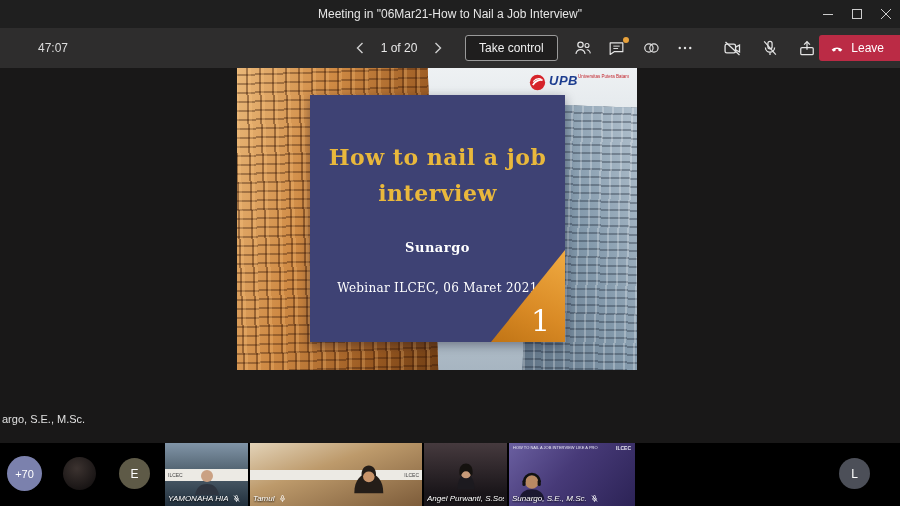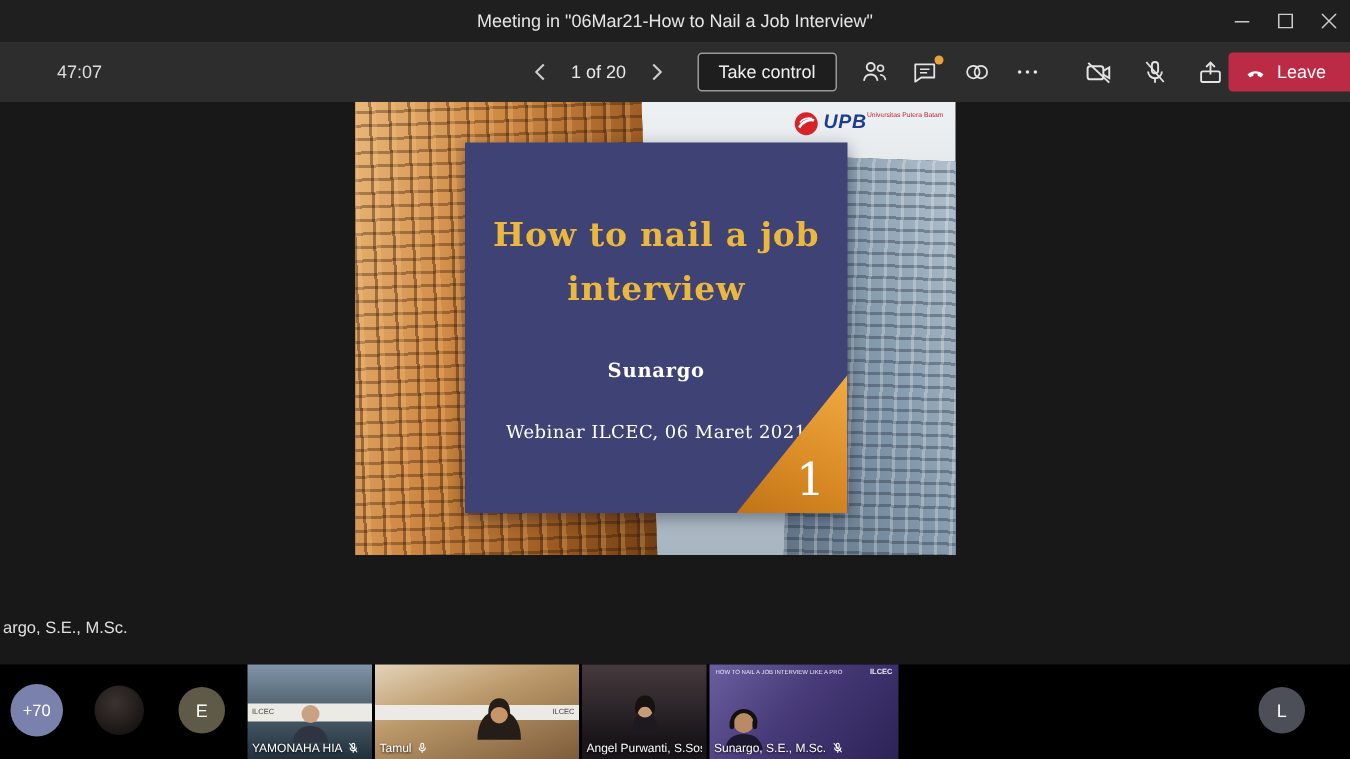--- a/index.html
+++ b/index.html
@@ -72,39 +72,39 @@
   .badge { position:absolute; border-radius:50%; color:#fff; display:flex; align-items:center;
            justify-content:center; border:none; }
   .badge-70    { left:7px;   top:13px; width:35px; height:35px; background:#7b81ad; font-size:11px; }
   .badge-photo { left:63px;  top:14px; width:33px; height:33px;
                  background:radial-gradient(circle at 42% 35%, #3c3330 0%, #181414 75%); }
   .badge-e     { left:119px; top:15px; width:31px; height:31px; background:#5e5a47; font-size:12px; }
   .badge-l     { left:839px; top:15px; width:31px; height:31px; background:#4c4f58; font-size:12px; }
   .tiles { position:absolute; left:165px; top:0; height:63px; display:flex; gap:2px; }
   .tile { position:relative; height:63px; overflow:hidden; border:none; padding:0; }
   .t1 { width:83px;  background:linear-gradient(180deg,#8195a8 0%, #51626f 45%, #22303d 100%); }
-  .t2 { width:136px; background:linear-gradient(160deg,#e3d3b8 0%, #bd9a6b 40%, #7d5c3a 100%); }
+  .t2 { width:172px; background:linear-gradient(160deg,#e3d3b8 0%, #bd9a6b 40%, #7d5c3a 100%); }
   .t3 { width:83px;  background:linear-gradient(180deg,#463a3e 0%, #191519 80%); }
   .t4 { width:133px; background:linear-gradient(180deg,#e6e7e8 0%, #c6cacd 50%, #9aa0a6 100%); }
   .t5 { width:126px; background:linear-gradient(130deg,#6a5fa0 0%, #473a78 45%, #2c2356 100%); }
   .mini-slide { height:12px; background:#eceae4; color:#444; font-size:5px; line-height:12px;
                 padding:0 3px; display:flex; justify-content:space-between; }
   .t2 .mini-slide { height:10px; line-height:10px; }
   .mini-head { position:absolute; top:2px; left:4px; right:4px; display:flex; justify-content:space-between;
                color:#e8e8f4; font-size:4px; gap:4px; }
   .mini-head .logo { font-size:5px; font-weight:bold; }
   .person { position:absolute; }
   .t1 .person { left:50%; top:20px; transform:translateX(-50%); }
   .t2 .person { right:30px; top:8px; }
   .t3 .person { left:50%; top:14px; transform:translateX(-50%); }
   .t4 .person { left:50%; top:8px; transform:translateX(-50%); }
   .t5 .person { left:5px; bottom:6px; }
   .tile-label { position:absolute; left:3px; bottom:3px; display:flex; gap:3px;
                 color:#fff; font-size:8px; text-shadow:0 1px 2px rgba(0,0,0,.95); white-space:nowrap;
-                max-width:calc(100% - 6px); overflow:hidden; }
+                max-width:calc(100% - 6px); overflow:hidden;font-style:italic; }
 </style>
 </head>
 <body>
 
 <div class="app">
 
   <div class="titlebar">
     <div class="title">Meeting in "06Mar21-How to Nail a Job Interview"</div>
     <div class="win-controls">
       <button class="win-btn">

